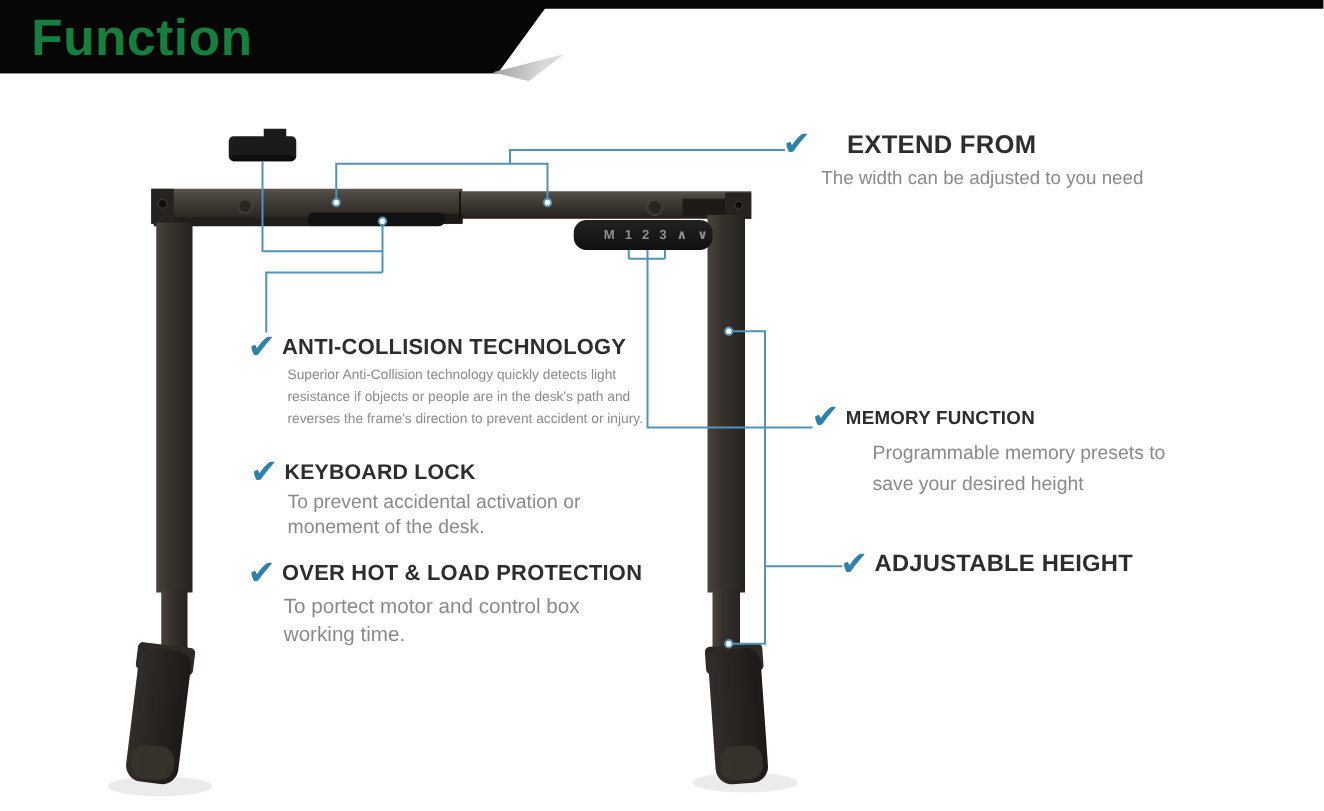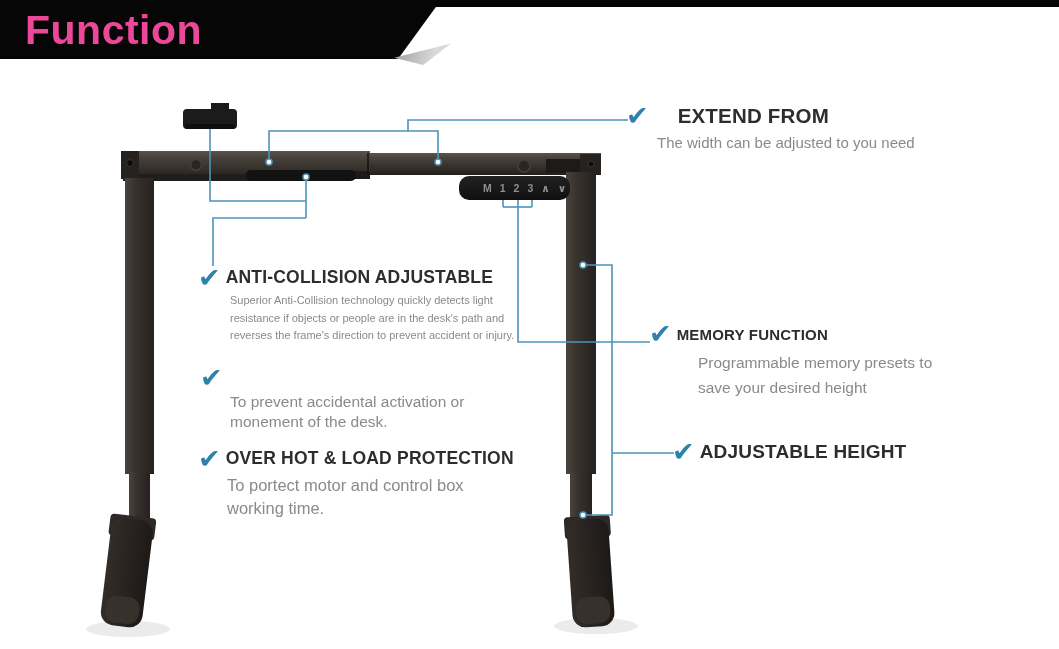--- a/index.html
+++ b/index.html
@@ -7,21 +7,21 @@
          font-family:"Liberation Sans","DejaVu Sans",sans-serif;}
 
   
   #top-strip{position:absolute;left:0;top:0;width:1059px;height:7px;background:#060606;}
   #banner{position:absolute;left:0;top:0;width:441px;height:59px;background:#060606;
           clip-path:polygon(0 0,100% 0,calc(100% - 43px) 100%,0 100%);}
   #banner-fold{position:absolute;left:393px;top:42px;width:58px;height:24px;
                background:linear-gradient(105deg,#9a9a9a 0%,#d9d9d9 70%);
                clip-path:polygon(2% 66%,100% 6%,52% 96%);}
   #banner-title{position:absolute;left:25px;top:5px;line-height:50px;font-size:41px;
-                font-weight:bold;color:#ec4899;letter-spacing:0.5px;text-align:center;}
+                font-weight:bold;color:#15803d;letter-spacing:0.5px;text-align:center;}
 
   
   #frame-svg{position:absolute;left:0;top:0;}
 
   
   #keypad{position:absolute;left:459px;top:176px;width:111px;height:24px;border-radius:10px;
           background:linear-gradient(180deg,#222 0%,#101010 100%);
           display:flex;align-items:center;gap:8px;padding-left:24px;box-sizing:border-box;}
   #keypad span{font-size:10.5px;color:#8f8f8f;font-weight:bold;line-height:1;}
 
@@ -178,28 +178,29 @@
     <div class="f-head">
       <span class="check">✔</span>
       <span class="f-title">EXTEND FROM</span>
     </div>
     <p class="f-desc">The width can be adjusted to you need</p>
   </div>
 
   <div class="feature" id="f-anti">
     <div class="f-head">
       <span class="check">✔</span>
-      <span class="f-title">ANTI-COLLISION ADJUSTABLE</span>
+      <span class="f-title">ANTI-COLLISION TECHNOLOGY</span>
     </div>
     <p class="f-desc">Superior Anti-Collision technology quickly detects light resistance if objects or people are in the desk's path and reverses the frame's direction to prevent accident or injury.</p>
   </div>
 
   <div class="feature" id="f-keyboard">
     <div class="f-head">
       <span class="check">✔</span>
+      <span class="f-title">KEYBOARD LOCK</span>
     </div>
     <p class="f-desc">To prevent accidental activation or monement of the desk.</p>
   </div>
 
   <div class="feature" id="f-overhot">
     <div class="f-head">
       <span class="check">✔</span>
       <span class="f-title">OVER HOT &amp; LOAD PROTECTION</span>
     </div>
     <p class="f-desc">To portect motor and control box working time.</p>

